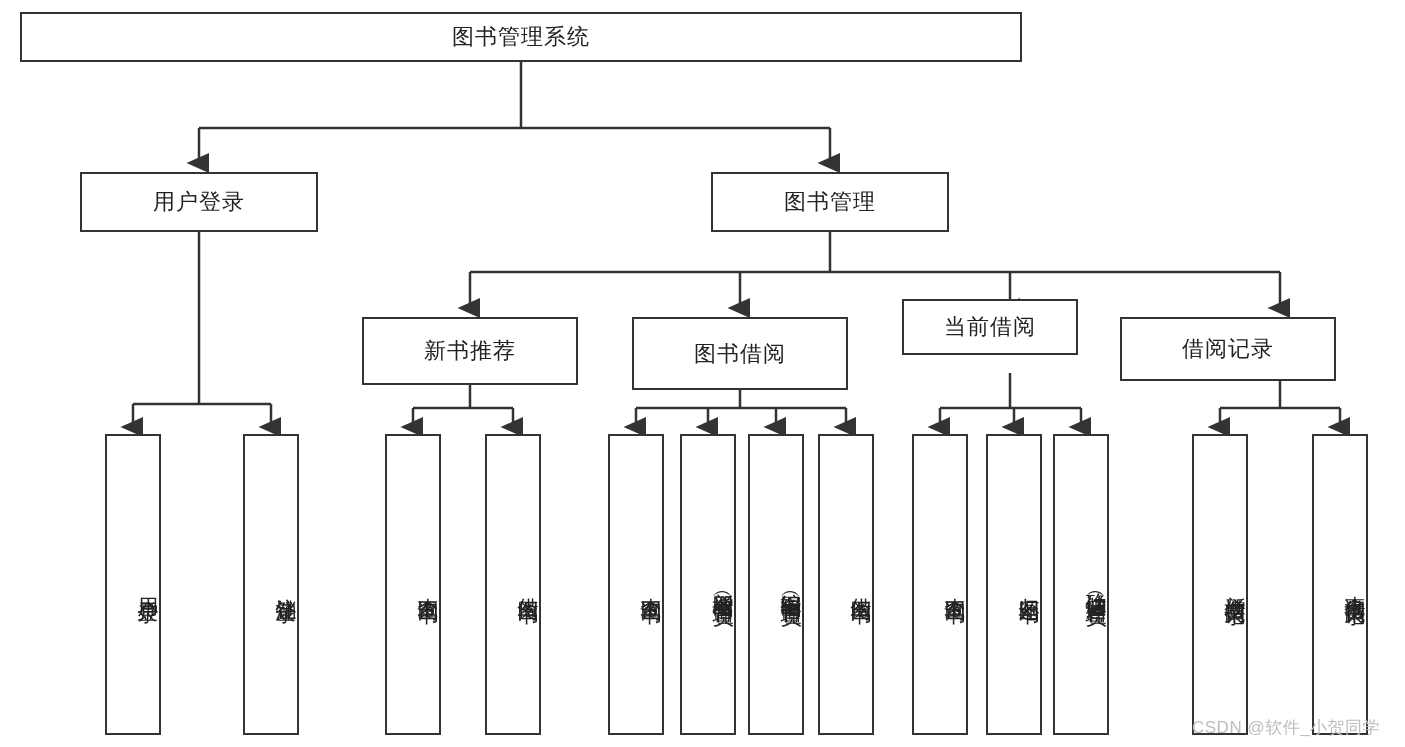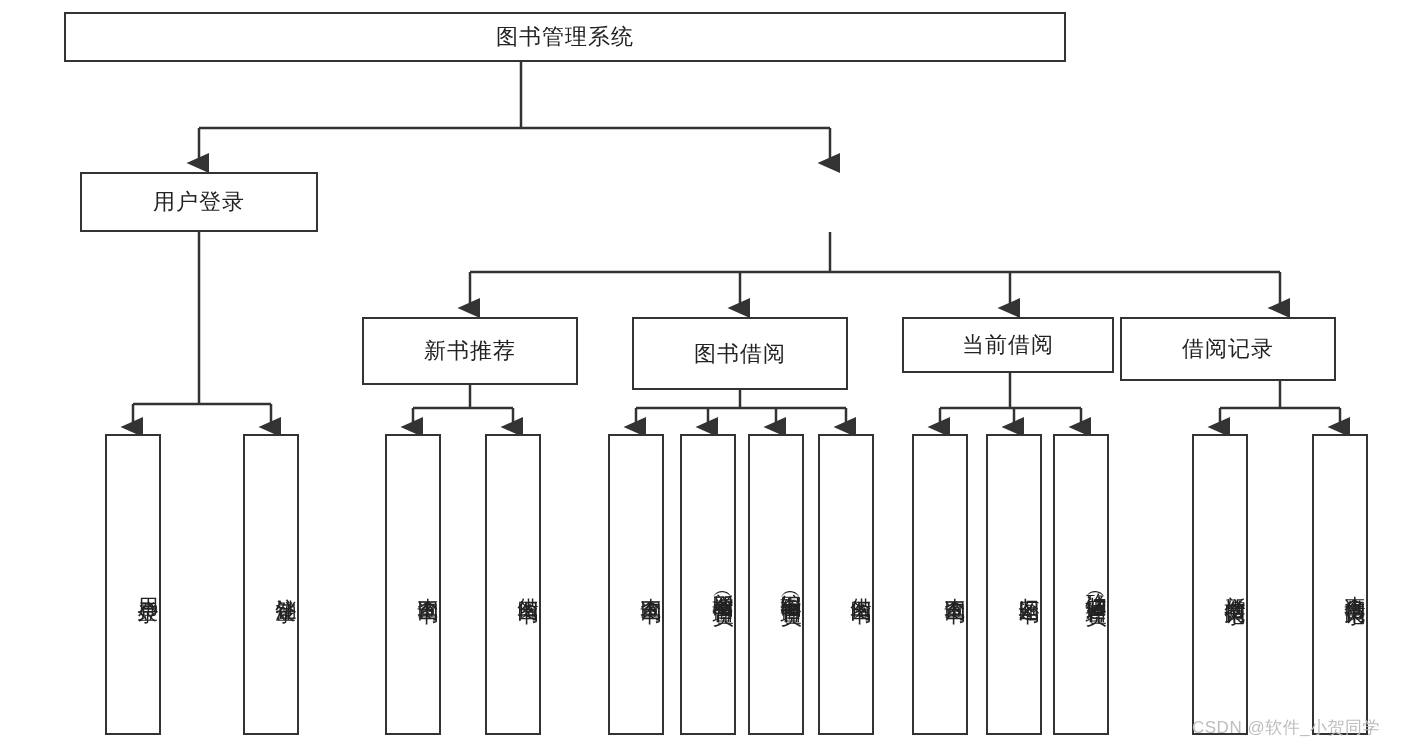--- a/index.html
+++ b/index.html
@@ -110,35 +110,38 @@
       <path d="M1014,408 L1014,422" marker-end="url(#arrowhead)"></path>
       <path d="M1081,408 L1081,422" marker-end="url(#arrowhead)"></path>
 
       <path d="M1280,373 L1280,408"></path>
       <path d="M1220,408 L1340,408"></path>
       <path d="M1220,408 L1220,422" marker-end="url(#arrowhead)"></path>
       <path d="M1340,408 L1340,422" marker-end="url(#arrowhead)"></path>
     </g>
   </svg>
 
-  <div class="node horiz" style="left:20px; top:12px; width:1002px; height:50px;margin-left:44px;">
+  <div class="node horiz" style="left:20px; top:12px; width:1002px; height:50px;">
     <span>图书管理系统</span>
   </div>
 
   <div class="node horiz" style="left:80px; top:172px; width:238px; height:60px;">
     <span>用户登录</span>
+  </div>
+  <div class="node horiz" style="left:711px; top:172px; width:238px; height:60px;">
+    <span>图书管理</span>
   </div>
 
   <div class="node horiz" style="left:362px; top:317px; width:216px; height:68px;">
     <span>新书推荐</span>
   </div>
   <div class="node horiz" style="left:632px; top:317px; width:216px; height:73px;">
     <span>图书借阅</span>
   </div>
-  <div class="node horiz" style="left:902px; top:317px; width:212px; height:56px;">
+  <div class="node horiz" style="left:902px; top:299px; width:176px; height:56px;">
     <span>当前借阅</span>
   </div>
   <div class="node horiz" style="left:1120px; top:317px; width:216px; height:64px;">
     <span>借阅记录</span>
   </div>
 
   <div class="node vert" style="left:105px; top:434px; width:56px; height:301px;">
     <span>用户登录</span>
   </div>
   <div class="node vert" style="left:243px; top:434px; width:56px; height:301px;">

